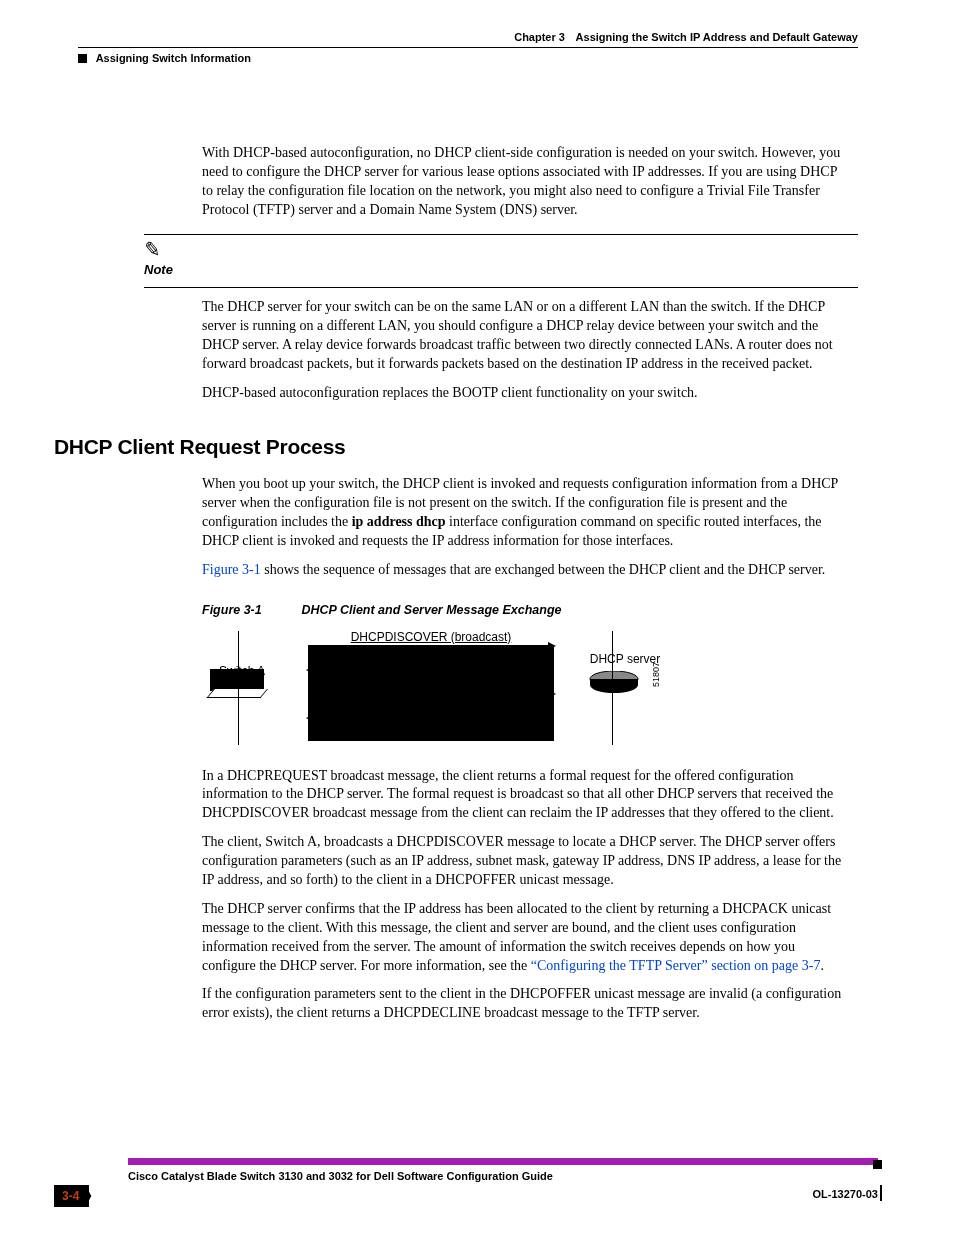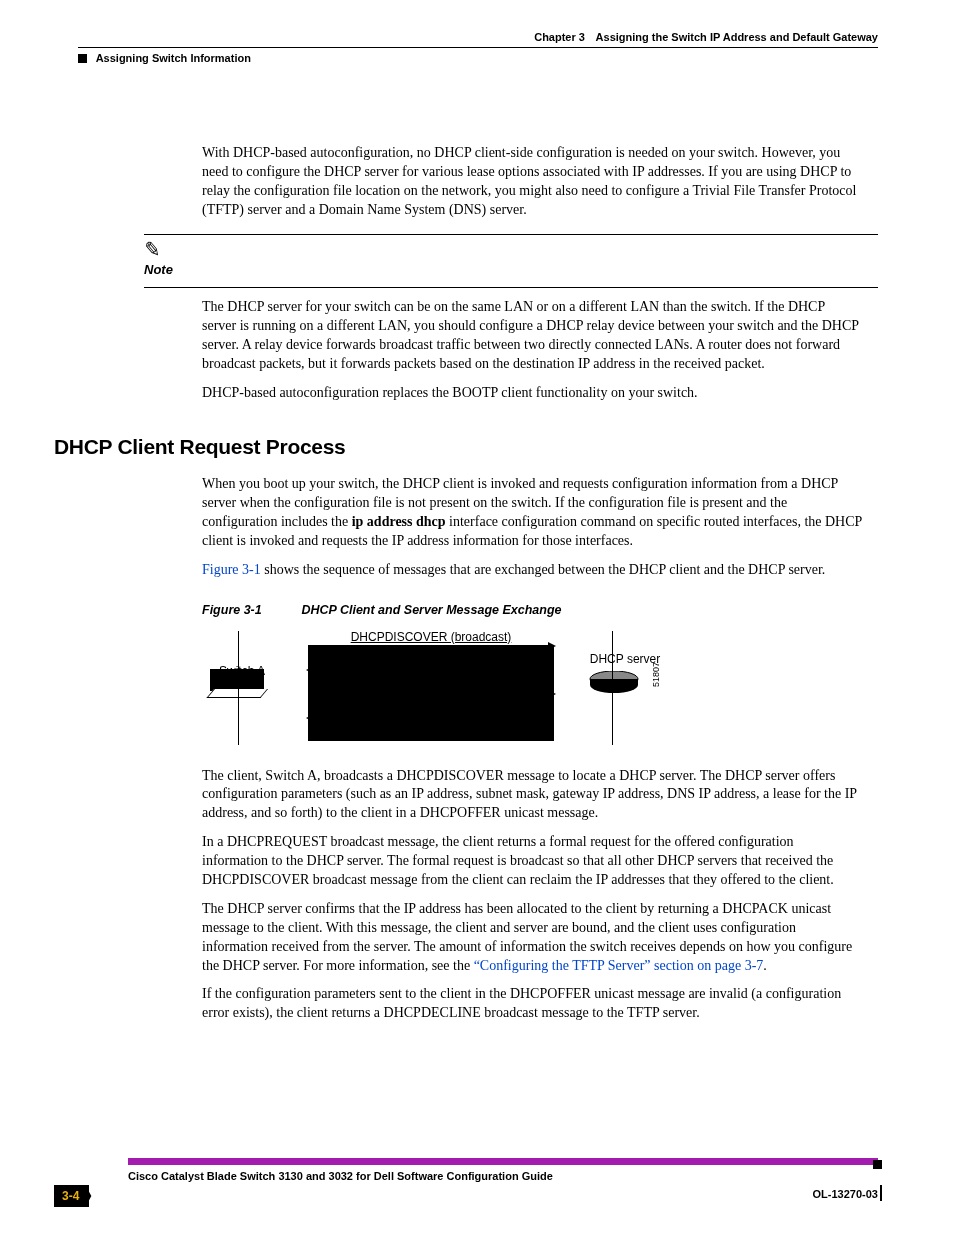--- a/index.html
+++ b/index.html
@@ -9,21 +9,21 @@
     margin: 0;
     padding: 0;
     background: #fff;
     color: #000;
   }
   .page {
     width: 954px;
     height: 1235px;
     position: relative;
     box-sizing: border-box;
-    padding: 30px 76px 30px 54px;
+    padding: 30px 96px 30px 54px;
   }
   .header-bar {
     position: relative;
     height: 48px;
     margin-left: 24px;
   }
   .header-top {
     text-align: right;
     font-family: Arial, Helvetica, sans-serif;
     font-size: 11px;
@@ -184,21 +184,21 @@
     background:#000;
   }
   .footer-bottom {
     height:20px;
     position:relative;
   }
   .page-num {
     font-family: Arial, Helvetica, sans-serif;
     font-weight:bold;
     font-size:12px;
-    color:#eab308;
+    color:#c2410c;
     background:#000;
     display:inline-block;
     padding:3px 10px 3px 8px;
     position:relative;
   }
   .page-num::before {
     content:"";
     position:absolute;
     right:-6px; top:0;
     width:10px;height:100%;
@@ -292,22 +292,22 @@
           <div class="fig-arrow right"></div>
         </div>
         <div>
           <span>DHCPACK (unicast)</span>
           <div class="fig-arrow left"></div>
         </div>
       </div>
       <div class="fig-id">51807</div>
     </div>
 
+    <p>In a DHCPREQUEST broadcast message, the client returns a formal request for the offered configuration information to the DHCP server. The formal request is broadcast so that all other DHCP servers that received the DHCPDISCOVER broadcast message from the client can reclaim the IP addresses that they offered to the client.</p>
     <p>The client, Switch A, broadcasts a DHCPDISCOVER message to locate a DHCP server. The DHCP server offers configuration parameters (such as an IP address, subnet mask, gateway IP address, DNS IP address, a lease for the IP address, and so forth) to the client in a DHCPOFFER unicast message.</p>
-    <p>In a DHCPREQUEST broadcast message, the client returns a formal request for the offered configuration information to the DHCP server. The formal request is broadcast so that all other DHCP servers that received the DHCPDISCOVER broadcast message from the client can reclaim the IP addresses that they offered to the client.</p>
     <p><span>The DHCP server confirms that the IP address has been allocated to the client by returning a DHCPACK unicast message to the client. With this message, the client and server are bound, and the client uses configuration information received from the server. The amount of information the switch receives depends on how you configure the DHCP server. For more information, see the </span><a href="#" class="xref">“Configuring the TFTP Server” section on page 3-7</a><span>.</span></p>
     <p>If the configuration parameters sent to the client in the DHCPOFFER unicast message are invalid (a configuration error exists), the client returns a DHCPDECLINE broadcast message to the TFTP server.</p>
   </div>
 
   <div class="footer">
     <div class="footer-rule">
       <span class="footer-title">Cisco Catalyst Blade Switch 3130 and 3032 for Dell Software Configuration Guide</span>
       <span class="footer-blk"></span>
     </div>
     <div class="footer-bottom">

